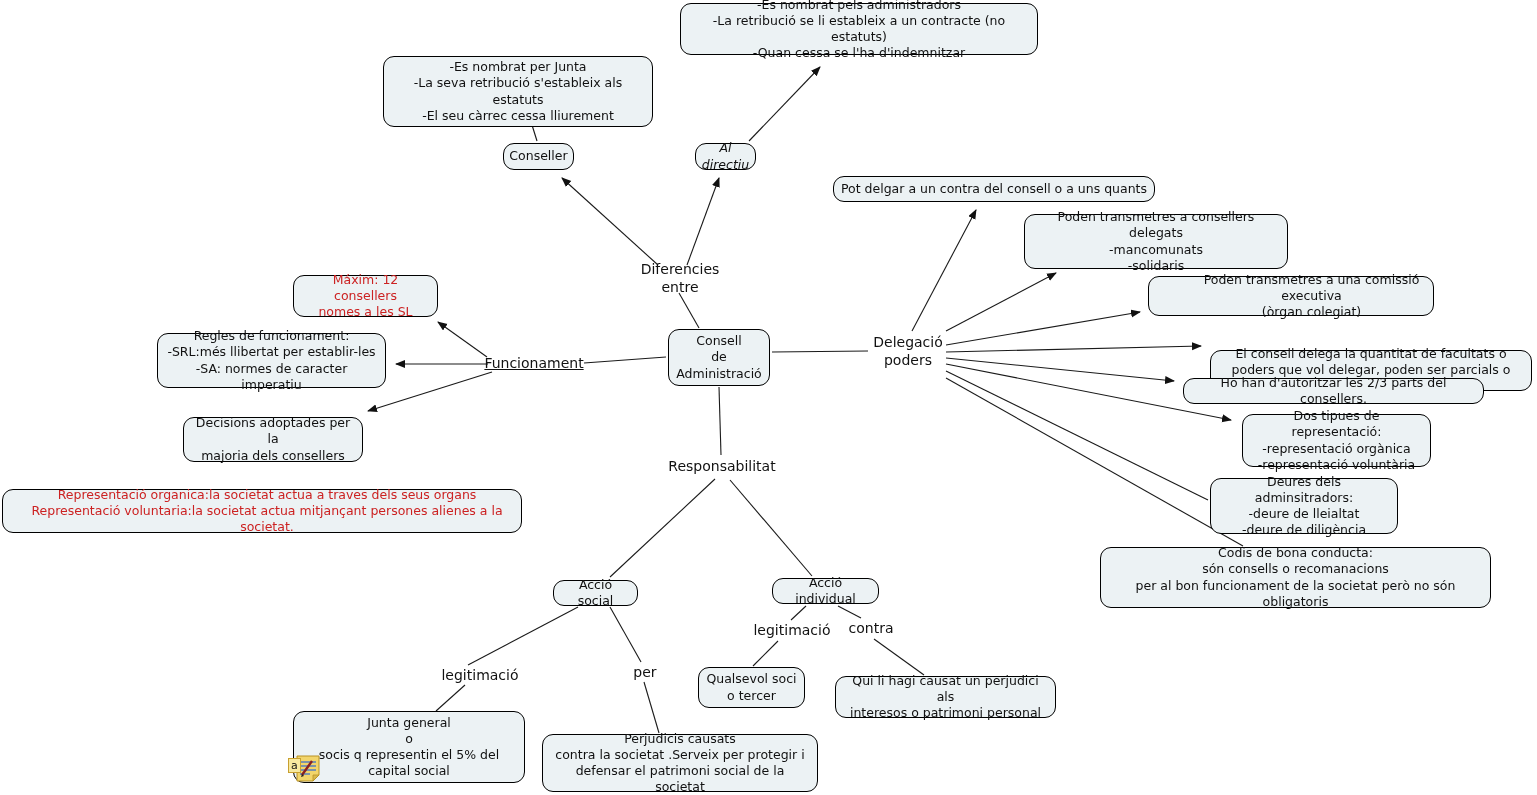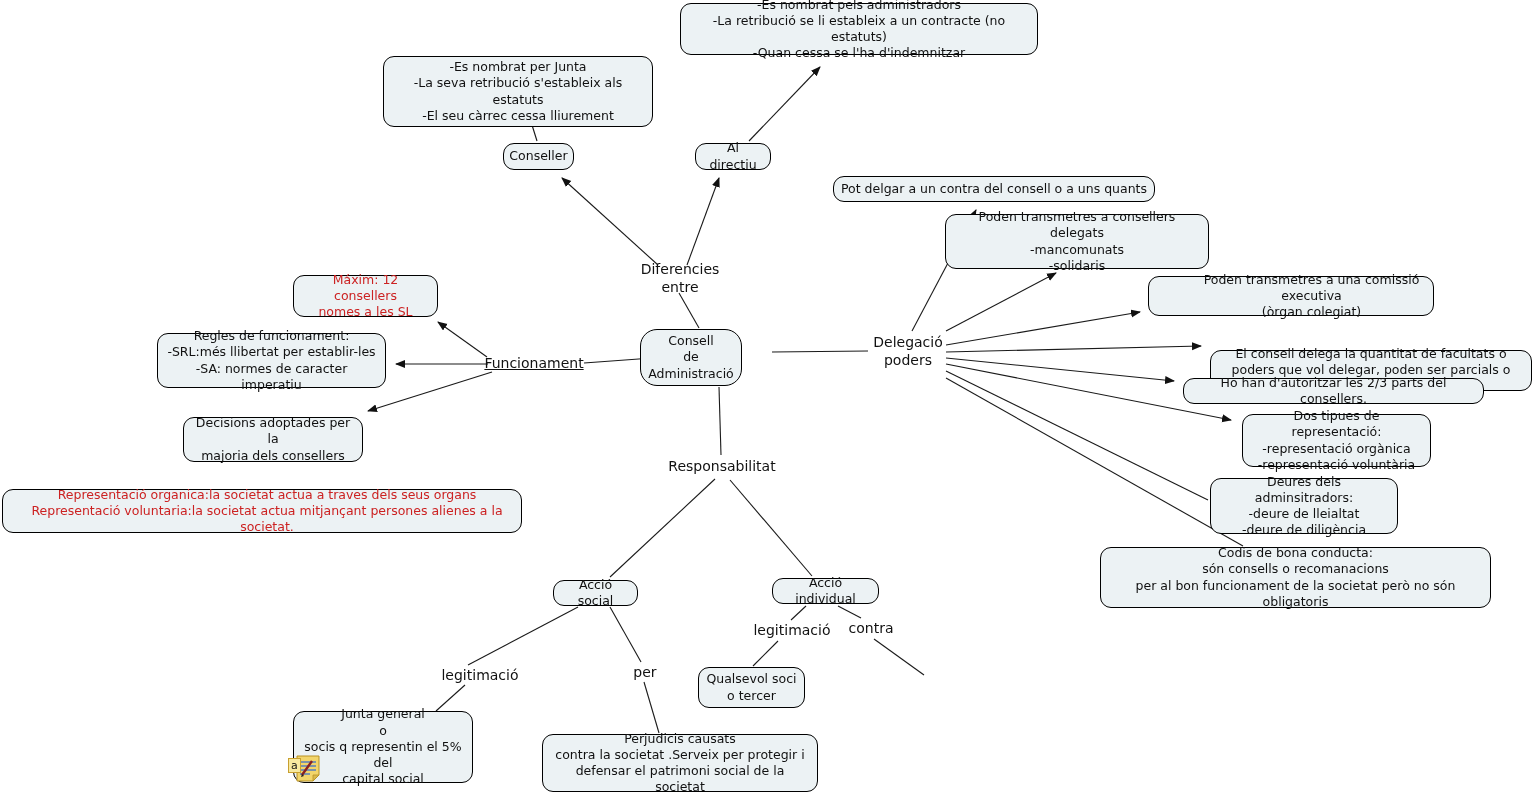--- a/index.html
+++ b/index.html
@@ -82,26 +82,26 @@
     </g>
   </svg>
 
   <div class="box" style="left:383px;top:22px;width:270px;height:71px;margin-top:34px;">-Es nombrat per Junta
 -La seva retribució s'estableix als estatuts
 -El seu càrrec cessa lliurement</div>
   <div class="box" style="left:680px;top:3px;width:358px;height:52px;">-Es nombrat pels administradors
 -La retribució se li estableix a un contracte (no estatuts)
 -Quan cessa se l'ha d'indemnitzar</div>
   <div class="box" style="left:503px;top:143px;width:71px;height:27px;">Conseller</div>
-  <div class="box" style="left:695px;top:143px;width:76px;height:27px;">Al directiu</div>
-  <div class="box thick" style="left:640px;top:329px;width:102px;height:57px;border-radius:17px;">Consell
+  <div class="box" style="left:695px;top:143px;width:61px;height:27px;font-style:italic;">Al directiu</div>
+  <div class="box thick" style="left:668px;top:329px;width:102px;height:57px;">Consell
 de
 Administració</div>
   <div class="box" style="left:833px;top:176px;width:322px;height:26px;">Pot delgar a un contra del consell o a uns quants</div>
-  <div class="box" style="left:945px;top:214px;width:264px;height:55px;">Poden transmetres a  consellers delegats
+  <div class="box" style="left:1024px;top:214px;width:264px;height:55px;">Poden transmetres a  consellers delegats
 -mancomunats
 -solidaris</div>
   <div class="box" style="left:1148px;top:276px;width:286px;height:40px;padding-left:47px;">Poden transmetres a una comissió executiva
 (òrgan colegiat)</div>
   <div class="box" style="left:1210px;top:324px;width:322px;height:41px;margin-top:26px;">El consell delega la quantitat de facultats o
 poders que vol delegar, poden ser parcials o totals</div>
   <div class="box" style="left:1183px;top:378px;width:301px;height:26px;">Ho han d'autoritzar les 2/3 parts del consellers.</div>
   <div class="box" style="left:1242px;top:414px;width:189px;height:53px;">Dos tipues de representació:
 -representació orgànica
 -representació voluntària</div>
@@ -117,21 +117,23 @@
 -SRL:més llibertat per establir-les
 -SA: normes de caracter imperatiu</div>
   <div class="box" style="left:183px;top:417px;width:180px;height:45px;">Decisions adoptades per la
 majoria dels consellers</div>
   <div class="box red" style="left:2px;top:489px;width:520px;height:44px;padding-left:16px;">Representació organica:la societat actua a traves dels seus organs
 Representació voluntaria:la societat actua mitjançant persones alienes a la societat.</div>
   <div class="box" style="left:553px;top:580px;width:85px;height:26px;">Acció social</div>
   <div class="box" style="left:772px;top:578px;width:107px;height:26px;">Acció individual</div>
   <div class="box" style="left:698px;top:667px;width:107px;height:41px;">Qualsevol soci
 o tercer</div>
-  <div class="box" style="left:293px;top:711px;width:180px;height:72px;">Junta general
+  <div class="box" style="left:835px;top:676px;width:221px;height:42px;">Qui li hagi causat un perjudici als
+interesos o patrimoni personal</div>
+  <div class="box" style="left:293px;top:711px;width:232px;height:72px;">Junta general
 o
 socis q representin el 5% del
 capital social</div>
   <div class="box" style="left:542px;top:734px;width:276px;height:58px;">Perjudicis causats
 contra la societat .Serveix per protegir i
 defensar el patrimoni social de la societat</div>
 
   <div class="lbl" style="left:628px;top:261px;width:104px;height:34px;">Diferencies
 entre</div>
   <div class="lbl" style="left:872px;top:333px;width:72px;height:36px;">Delegació

